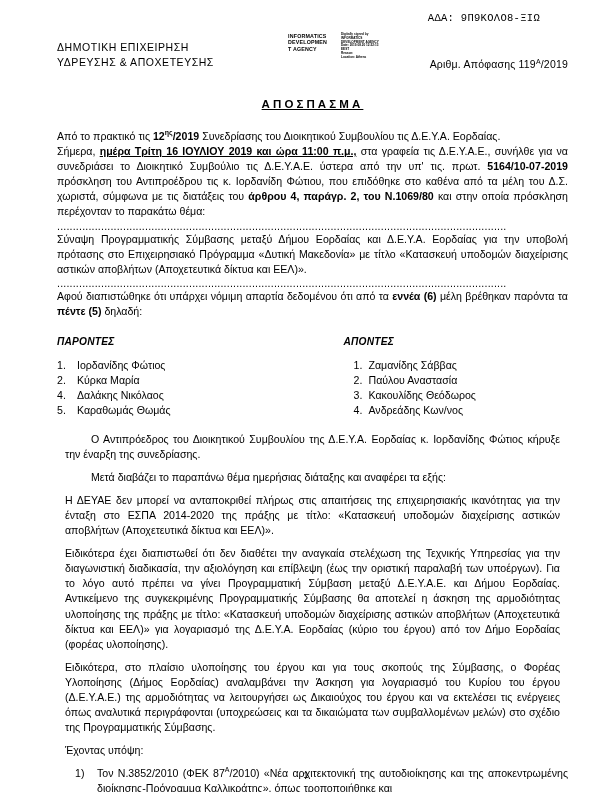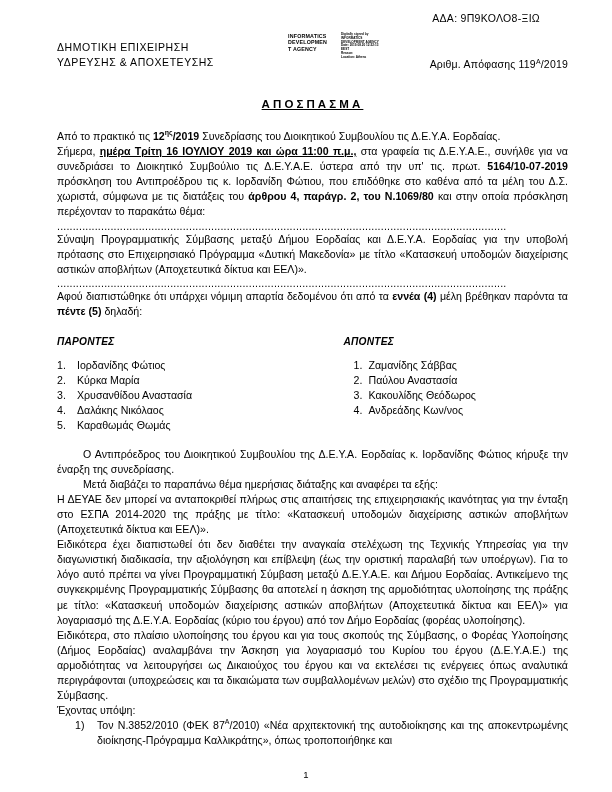--- a/index.html
+++ b/index.html
@@ -19,20 +19,21 @@
     padding:12px 44px 0 57px;
   }
 
   
   .ada-line{
     text-align:right;
     font-size:10.5px;
     letter-spacing:.3px;
     padding-right:28px;
     margin:0 0 4px 0;
+    font-family:Liberation Mono, monospace;
   }
   .hdr{
     position:relative;
     height:56px;
   }
   .org{
     position:absolute;left:0;top:12px;
     font-size:10.5px;
     line-height:14.5px;
     letter-spacing:.55px;
@@ -142,21 +143,21 @@
   .att-col.right .num{width:15px;}
   .att-col.right li{padding-left:10px;}
 
   
   .lower{
     margin-top:14px;
     font-size:10.6px;
     line-height:15.05px;
     text-align:justify;
   }
-  .lower p{margin:0;}
+  .lower p{margin:8px;}
 
   .numlist{
     margin:0;
     padding:0 0 0 0;
     list-style:none;
     font-size:10.6px;
     line-height:15.05px;
   }
   .numlist li{
     display:flex;
@@ -222,30 +223,29 @@
     <p><span>Σήμερα, </span><b class="ul">ημέρα Τρίτη 16 ΙΟΥΛΙΟΥ 2019 και ώρα 11:00 π.μ.,</b><span> στα γραφεία τις Δ.Ε.Υ.Α.Ε., συνήλθε για να συνεδριάσει το Διοικητικό Συμβούλιο τις Δ.Ε.Υ.Α.Ε. ύστερα από την υπ' τις. πρωτ. </span><b>5164/10-07-2019</b><span> πρόσκληση του Αντιπροέδρου τις κ. Ιορδανίδη Φώτιου, που επιδόθηκε στο καθένα από τα μέλη του Δ.Σ. χωριστά, σύμφωνα με τις διατάξεις του </span><b>άρθρου 4, παράγρ. 2, του Ν.1069/80</b><span> και στην οποία πρόσκληση περέχονταν το παρακάτω θέμα:</span></p>
   </div>
 
   <div class="dots">...............................................................................................................................................</div>
 
   <div class="theme">Σύναψη Προγραμματικής Σύμβασης μεταξύ Δήμου Εορδαίας και Δ.Ε.Υ.Α. Εορδαίας για την υποβολή πρότασης στο Επιχειρησιακό Πρόγραμμα «Δυτική Μακεδονία» με τίτλο «Κατασκευή υποδομών διαχείρισης αστικών αποβλήτων (Αποχετευτικά δίκτυα και ΕΕΛ)».</div>
 
   <div class="dots">...............................................................................................................................................</div>
 
   <div class="body" style="margin-top:0;">
-    <p><span>Αφού  διαπιστώθηκε  ότι  υπάρχει  νόμιμη  απαρτία  δεδομένου  ότι  από  τα  </span><b>εννέα  (4)</b><span>  μέλη βρέθηκαν παρόντα  τα </span><b>πέντε (5)</b><span> δηλαδή:</span></p>
+    <p><span>Αφού  διαπιστώθηκε  ότι  υπάρχει  νόμιμη  απαρτία  δεδομένου  ότι  από  τα  </span><b>εννέα  (6)</b><span>  μέλη βρέθηκαν παρόντα  τα </span><b>πέντε (5)</b><span> δηλαδή:</span></p>
   </div>
 
   <div class="att">
     <div class="att-col">
       <div class="att-h">ΠΑΡΟΝΤΕΣ</div>
       <ol>
         <li><span class="num">1.</span><span>Ιορδανίδης Φώτιος</span></li>
         <li><span class="num">2.</span><span>Κύρκα Μαρία</span></li>
-        <li><span class="num">3.</span><span>Χρυσανθίδου Αναστασία</span></li>
         <li><span class="num">4.</span><span>Δαλάκης Νικόλαος</span></li>
         <li><span class="num">5.</span><span>Καραθωμάς Θωμάς</span></li>
       </ol>
     </div>
     <div class="att-col right">
       <div class="att-h">ΑΠΟΝΤΕΣ</div>
       <ol>
         <li><span class="num">1.</span><span>Ζαμανίδης Σάββας</span></li>
         <li><span class="num">2.</span><span>Παύλου Αναστασία</span></li>
         <li><span class="num">3.</span><span>Κακουλίδης Θεόδωρος</span></li>

